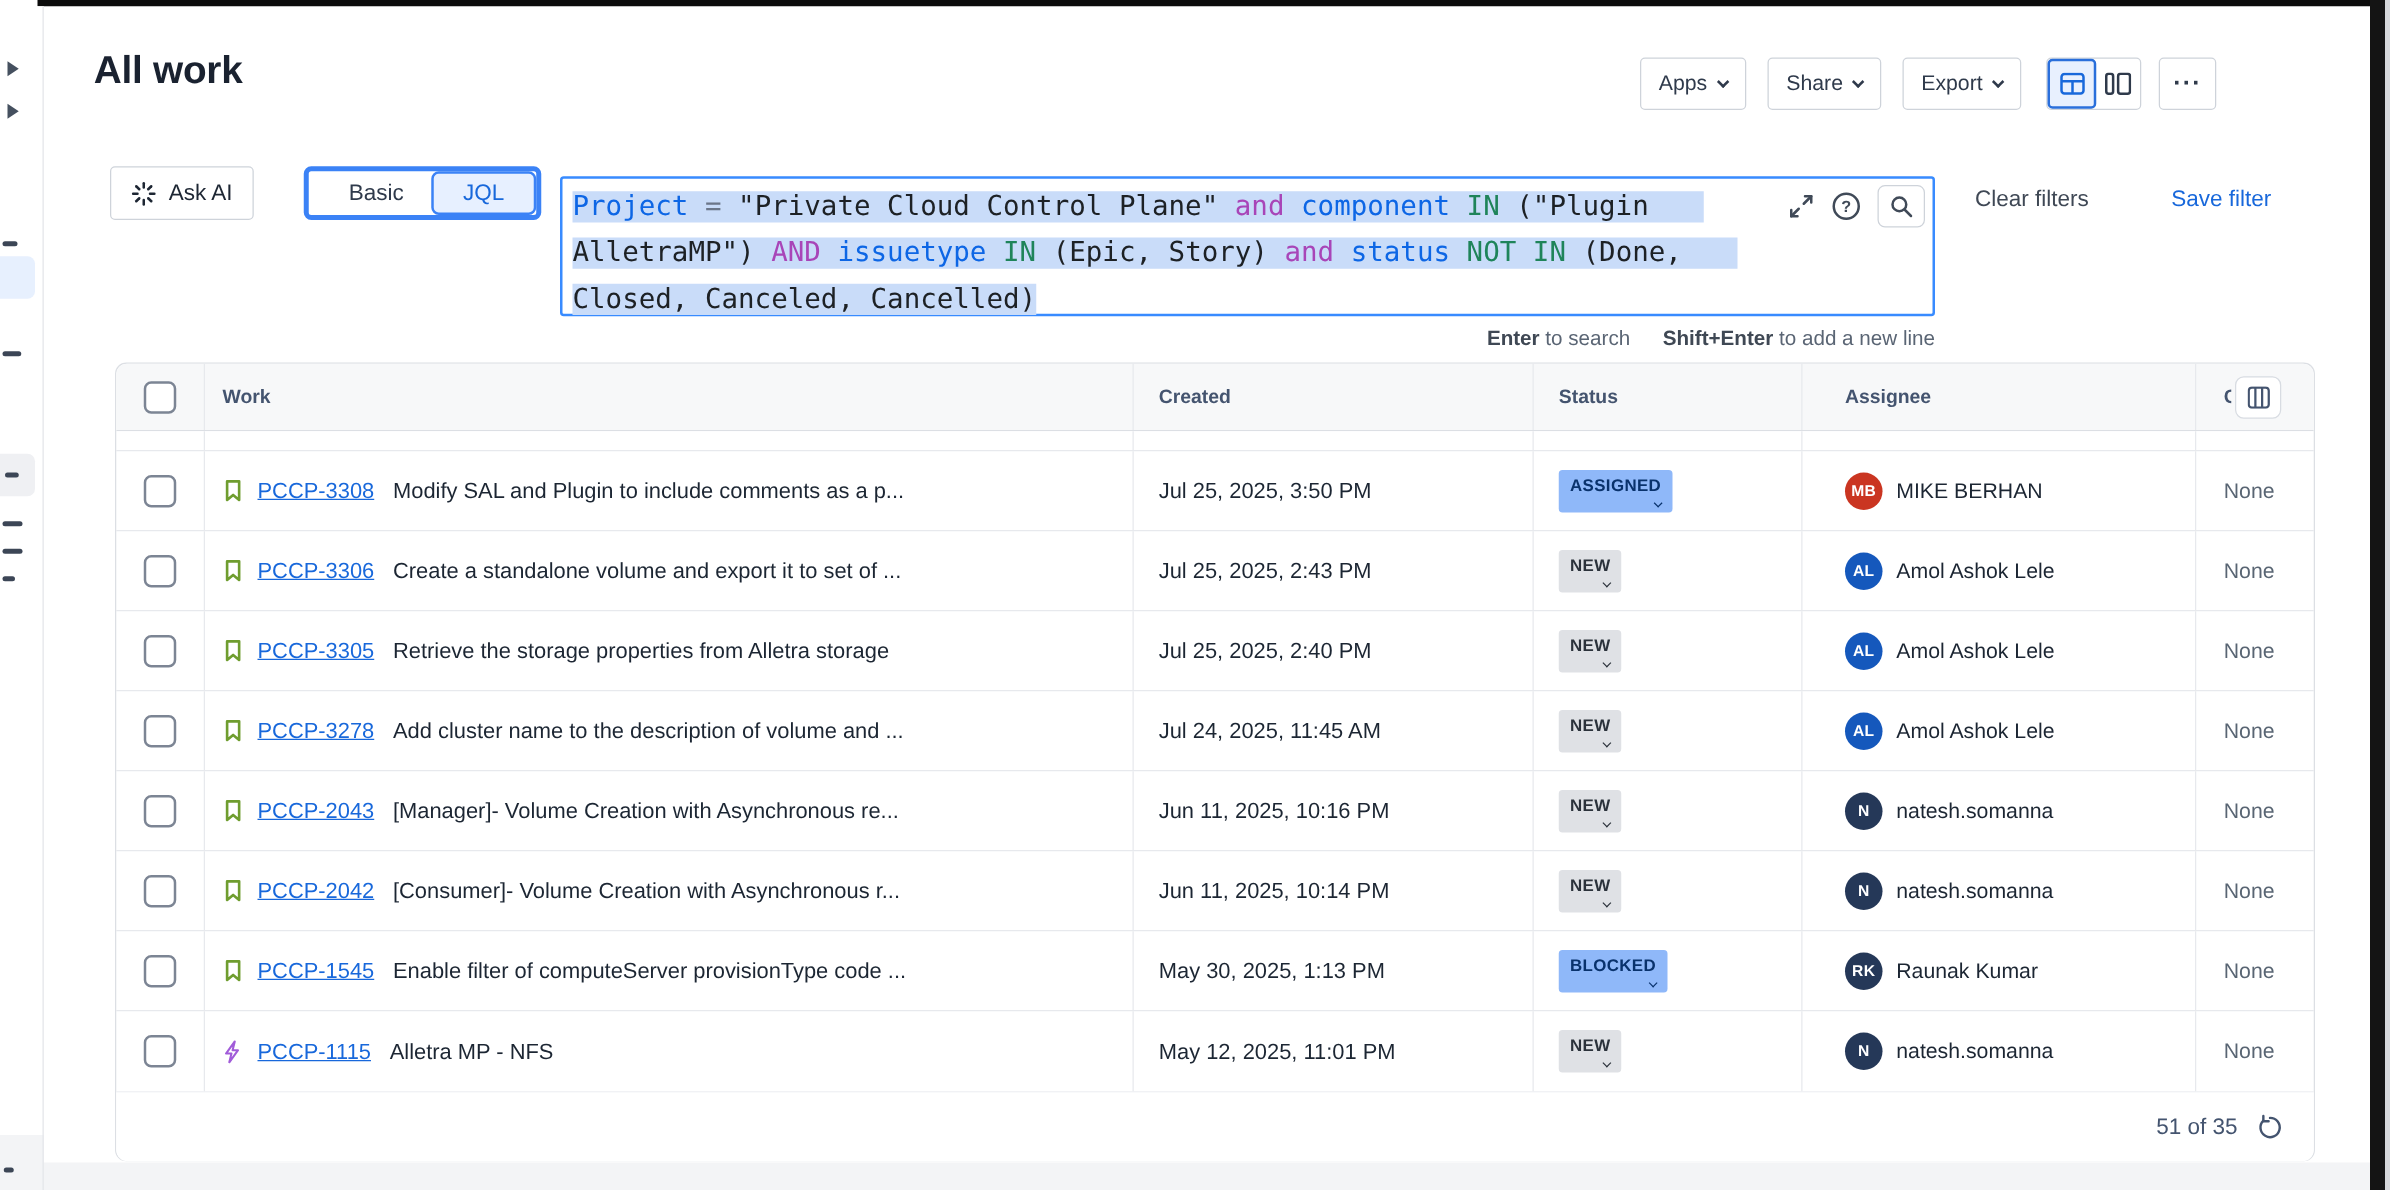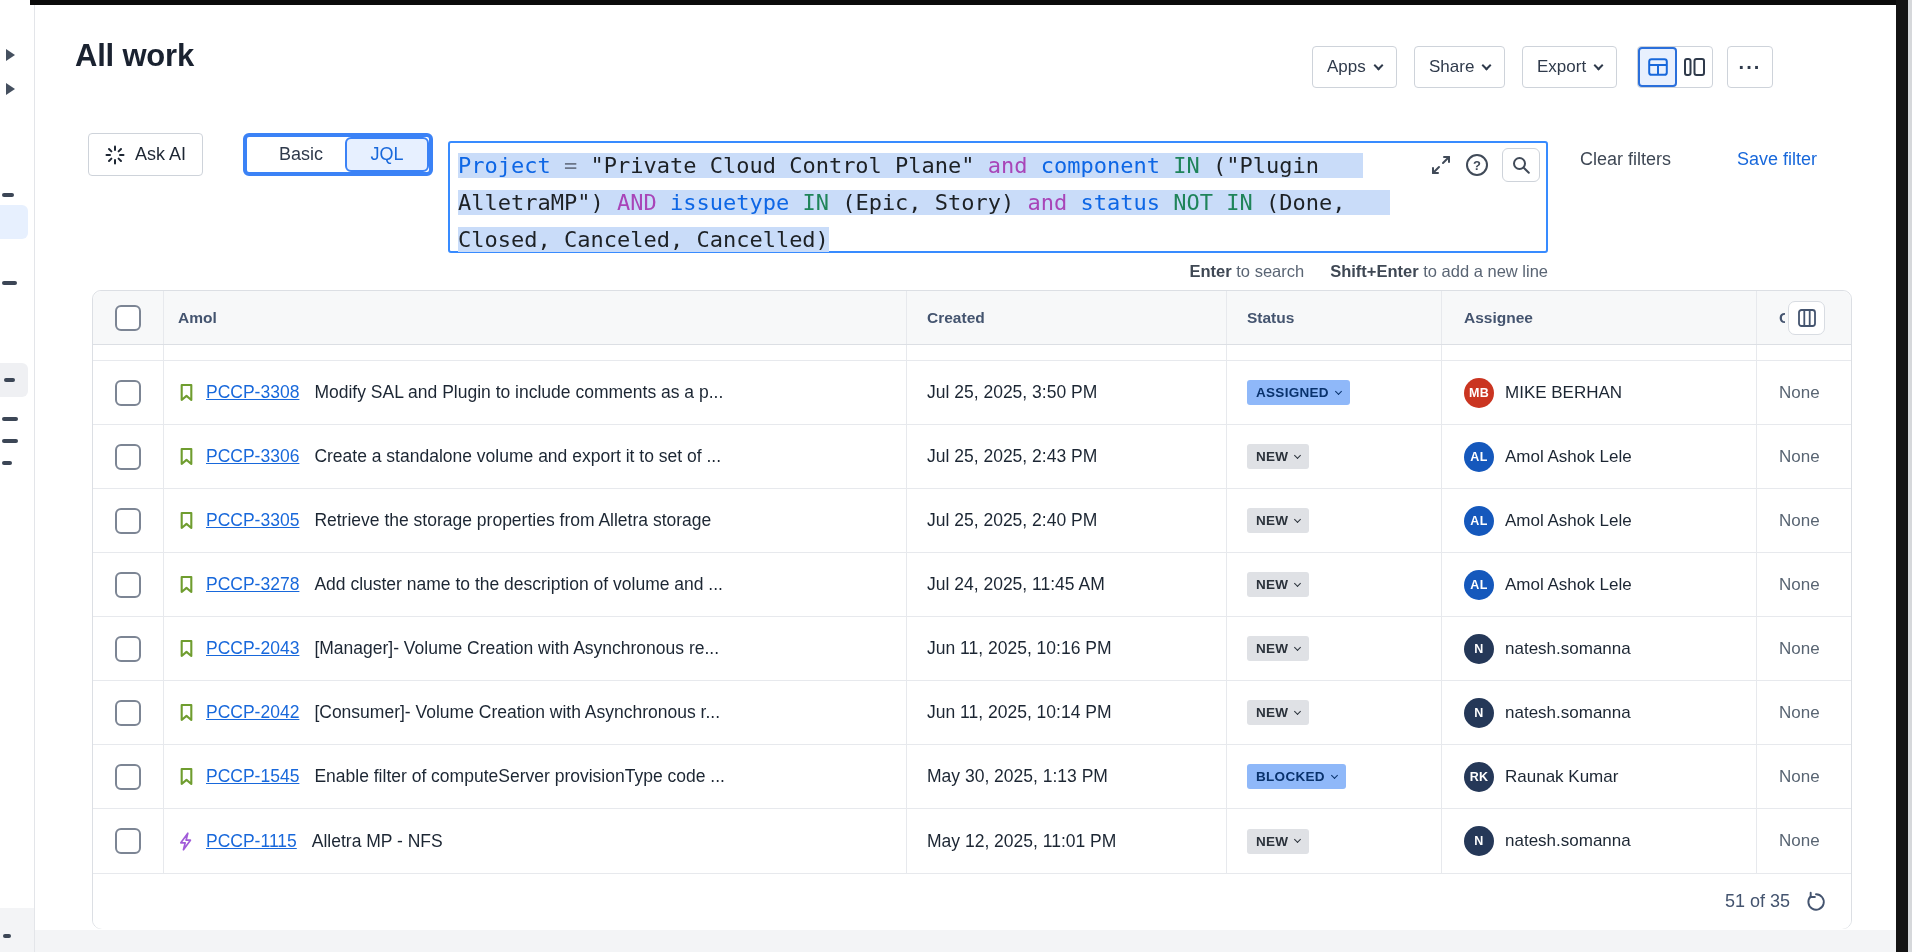--- a/index.html
+++ b/index.html
@@ -71,35 +71,35 @@
   .thead { position:absolute; left:0; right:0; top:0; height:54px; background:#f7f8f9; border-bottom:1px solid #dcdfe4; border-radius:9px 9px 0 0; }
   .partial-row { position:absolute; left:0; right:0; top:54px; height:16px; border-bottom:1px solid #e7e9ed; }
   .tbody { position:absolute; left:0; right:0; top:70px; height:512px; }
   .trow { position:relative; height:64px; border-bottom:1px solid #e7e9ed; }
   .trow:last-child { border-bottom:none; }
   .cell { position:absolute; top:0; bottom:0; display:flex; align-items:center; overflow:hidden; }
   .col-check    { left:0;      width:70px;  justify-content:center; }
   .col-work     { left:70px;   width:743px; padding-left:12px; border-left:1px solid #e7e9ed; }
   .col-created  { left:813px;  width:320px; padding-left:20px; border-left:1px solid #e7e9ed; }
   .col-status   { left:1133px; width:215px; padding-left:20px; border-left:1px solid #e7e9ed; }
-  .col-assignee { left:1348px; width:315px; padding-left:22px; border-left:1px solid #e7e9ed; }
+  .col-assignee { left:1348px; width:315px; padding-left:34px; border-left:1px solid #e7e9ed; }
   .col-last     { left:1663px; width:97px;  padding-left:22px; border-left:1px solid #e7e9ed; }
   .hcell { font-size:15.5px; font-weight:700; color:#44546f; }
   .hcell.col-work { padding-left:14px; }
   .h-last-label { width:14px; overflow:hidden; }
   .cols-btn { position:absolute; right:26px; top:10px; width:37px; height:34px; background:#fff; border:1px solid #d8dce2; border-radius:7px; display:flex; align-items:center; justify-content:center; cursor:pointer; box-shadow:0 0 0 3px #f7f8f9; }
 
   .checkbox { width:26px; height:26px; border:2px solid #7c8594; border-radius:6px; background:#fff; cursor:pointer; }
   .type-icon { display:inline-flex; width:21px; height:21px; flex:none; }
   .type-icon .icon-epic { display:none; }
   .type-icon.type-epic .icon-epic { display:inline; }
   .issue-key { margin-left:9px; font-size:17.5px; font-weight:500; color:#1868db; text-decoration:underline; cursor:pointer; white-space:nowrap; }
   .summary { margin-left:15px; font-size:17.5px; color:#1c2633; white-space:nowrap;text-align:center; }
   .created-txt { font-size:17.5px; color:#1c2633; white-space:nowrap; }
-  .badge { display:inline-flex; align-items:center; gap:7px; padding:5px 9px; border-radius:3px; font-size:13.5px; font-weight:700; letter-spacing:0.3px; cursor:pointer; }
+  .badge { display:inline-flex; align-items:flex-end; gap:7px; padding:5px 9px; border-radius:3px; font-size:13.5px; font-weight:700; letter-spacing:0.3px; cursor:pointer;flex-direction:column; }
   .badge .chev { width:5px; height:5px; border-width:0 1.8px 1.8px 0; border-style:solid; margin-top:-3px; }
   .badge-blue { background:#8fb8f9; color:#09326c; }
   .badge-gray { background:#dfe1e5; color:#2b323b; }
   .avatar { width:30px; height:30px; border-radius:50%; color:#fff; font-size:12.5px; font-weight:700; display:flex; align-items:center; justify-content:center; letter-spacing:0.3px; flex:none; }
   .assignee-name { margin-left:11px; font-size:17px; color:#1c2633; white-space:nowrap; }
   .none-txt { font-size:17px; color:#596573; }
 
   .tfooter { position:absolute; left:0; right:0; top:582px; height:56px; border-top:1px solid #e7e9ed; border-radius:0 0 9px 9px; background:#fff; display:flex; align-items:center; justify-content:flex-end; padding-right:24px; gap:15px; }
   .footer-count { font-size:18px; color:#44546f; }
 </style>
@@ -220,21 +220,21 @@
   <div class="hint-line">
     <b>Enter</b><span> to search</span><span class="hint-gap"></span><b>Shift+Enter</b><span> to add a new line</span>
   </div>
 
   <div class="worktable">
     <div class="thead">
       <div class="cell hcell col-check">
           <span class="checkbox"></span>
         </div>
       <div class="cell hcell col-work">
-          <span>Amol</span>
+          <span>Work</span>
         </div>
       <div class="cell hcell col-created">
           <span>Created</span>
         </div>
       <div class="cell hcell col-status">
           <span>Status</span>
         </div>
       <div class="cell hcell col-assignee">
           <span>Assignee</span>
         </div>

